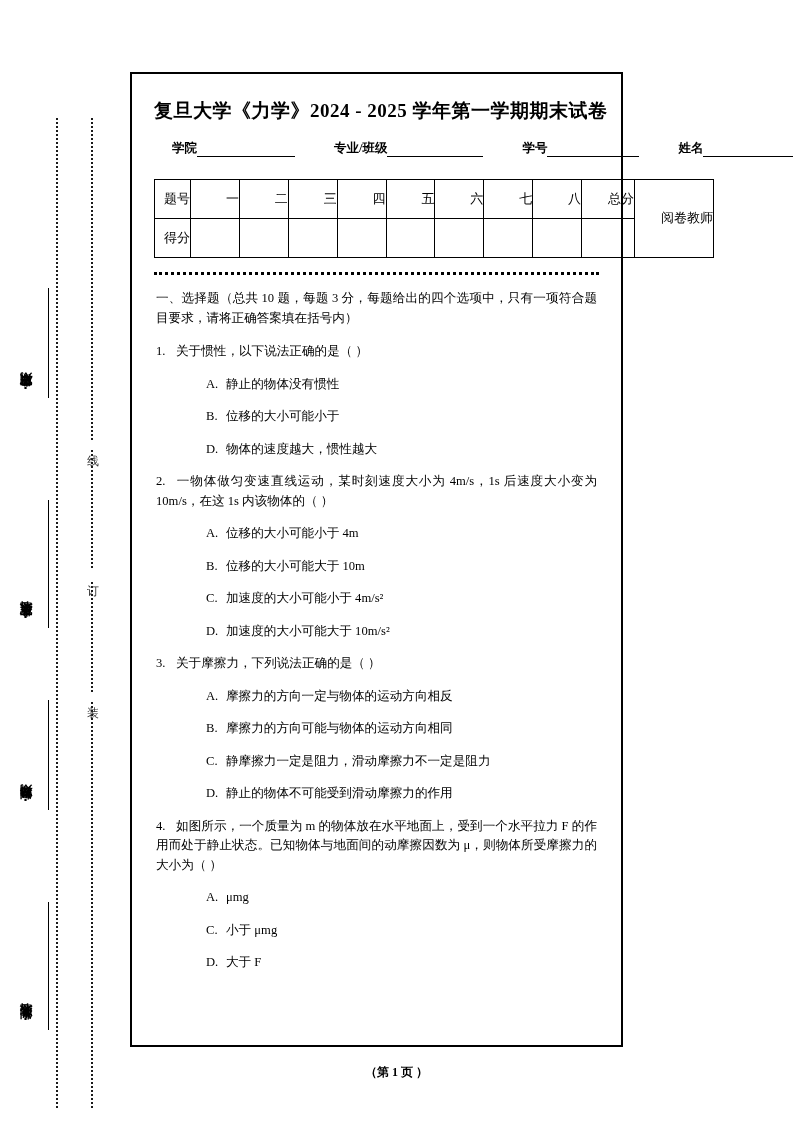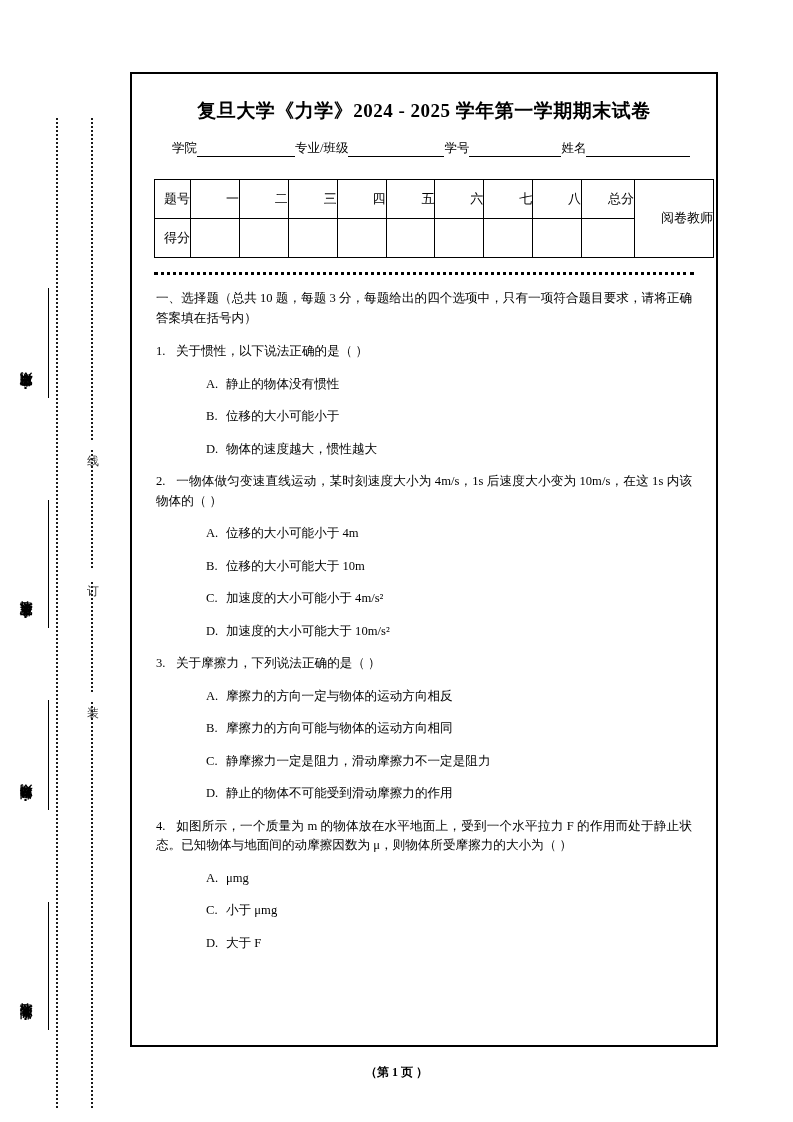--- a/index.html
+++ b/index.html
@@ -77,21 +77,21 @@
   .vlabel.v3 { top: 700px; height: 110px; }
   .vrule.r3  { top: 700px; height: 110px; }
   .vlabel.v4 { top: 902px; height: 128px; }
   .vrule.r4  { top: 902px; height: 128px; }
 
   
   #page-frame {
     position: absolute;
     left: 130px;
     top: 72px;
-    width: 588px;
+    width: 493px;
     height: 975px;
     border: 2px solid #000000;
     box-sizing: border-box;
   }
   #frame-inner {
     padding: 18px 22px 0 22px;
   }
 
   .exam-title {
     text-align: center;
@@ -101,23 +101,24 @@
     letter-spacing: 0.5px;
     margin: 6px 0 16px 0;
     white-space: nowrap;
   }
 
   
   .info-row {
     display: flex;
     align-items: flex-end;
     font-size: 12.5px;
-    font-weight: normal;
+    font-weight: bold;
     padding: 0 4px 0 18px;
     margin-bottom: 22px;
+    gap: 39px;
   }
   .info-field { display: flex; align-items: flex-end; }
   .info-label { white-space: nowrap; }
   .info-blank {
     border-bottom: 1px solid #000;
     height: 13px;
   }
   .b1 { width: 98px; }
   .b2 { width: 96px; }
   .b3 { width: 92px; }

